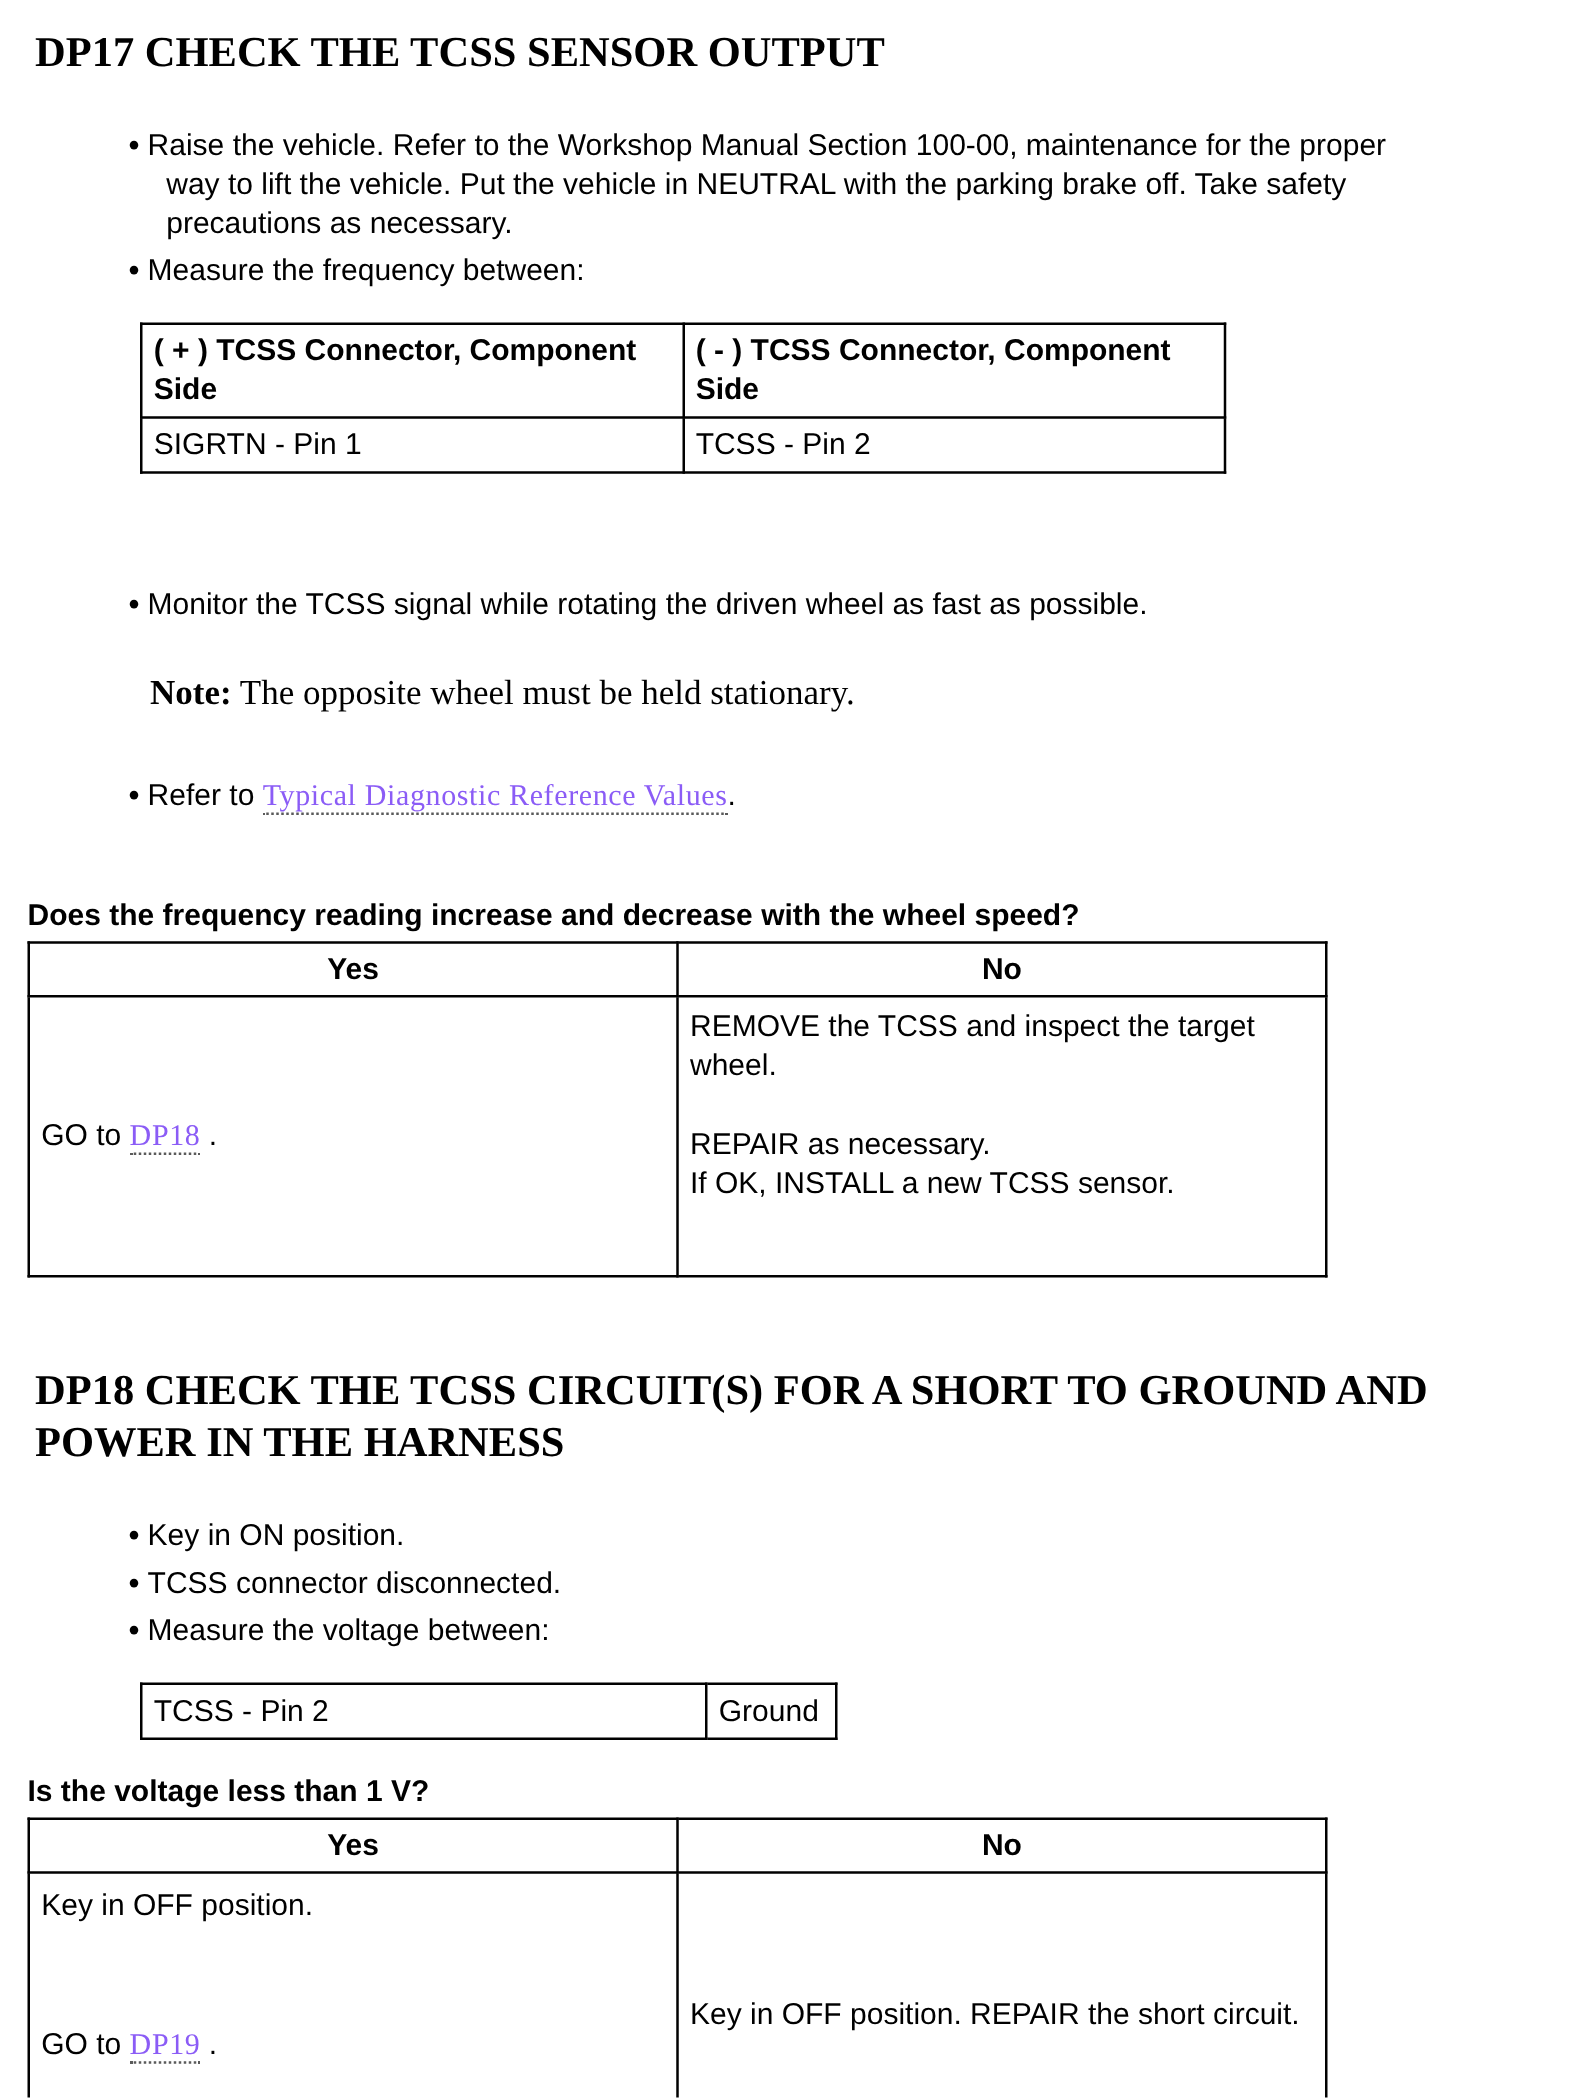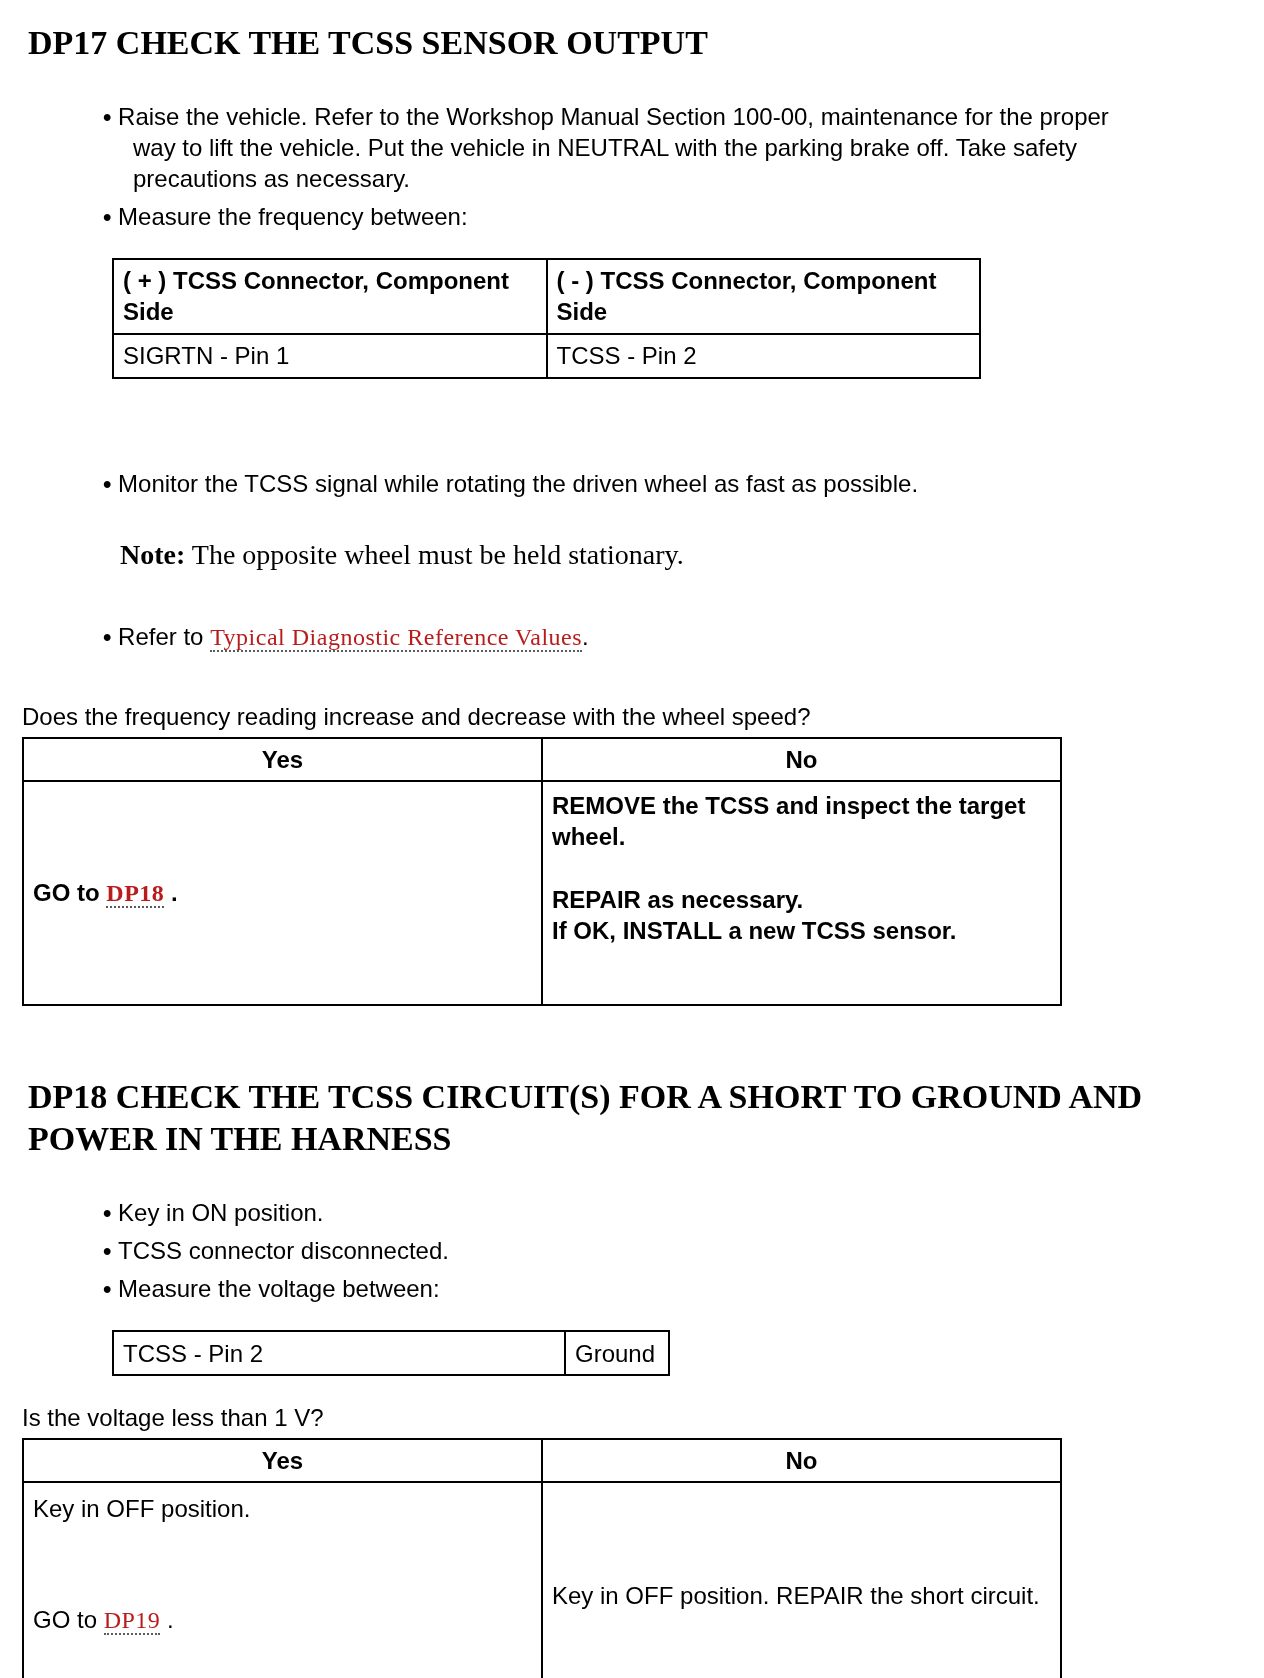--- a/index.html
+++ b/index.html
@@ -33,22 +33,22 @@
   .bullet::before { content: "\2022\00a0"; font-weight: bold; }
   .gap-lg { margin-top: 89px; }
   .note {
     margin: 38px 0 0 120px;
     font-family: "Liberation Serif", serif;
     font-size: 28px;
   }
   .note-label { font-weight: bold; }
   .refer { margin-top: 48px; }
   .question {
-    font-weight: normal;
-    margin: 48px 0 4px 22px;
+    font-weight: bold;
+    margin: 64px 0 4px 22px;
   }
   .question.q2 { margin-top: 26px; }
   table { border-collapse: collapse; table-layout: fixed; }
   th, td {
     border: 2px solid #000;
     padding: 5px 9px;
     font-size: 24px;
     vertical-align: top;
     overflow: hidden;
   }
@@ -61,26 +61,26 @@
   .measure2 { width: 556px; }
   .measure2 .colA { width: 452px; }
   .measure2 .colB { width: 104px; }
   .measure2 th.colB { text-align: center; }
   .result { margin-left: 22px; width: 1040px; }
   .result th { text-align: center; height: 42px; vertical-align: middle; width: 50%; }
   .yes-cell { vertical-align: middle; }
   .yes-cell-top { vertical-align: top; padding-top: 10px; }
   .no-cell { vertical-align: top; padding-top: 8px; }
   .no-cell-mid { vertical-align: middle; }
-  .result1 .yes-cell, .result1 .no-cell { height: 224px; font-weight: bold; }
+  .result1 .yes-cell, .result1 .no-cell { height: 224px; }
   .result2 .yes-cell-top, .result2 .no-cell-mid { height: 228px; }
   .para-gap { margin-top: 32px; }
   .go-line { margin-top: 80px; }
   .lnk {
-    color: #b91c1c;
+    color: #8b5cf6;
     font-family: "Liberation Serif", serif;
     text-decoration: none;
     border-bottom: 2px dotted #5a5a5a;
     filter: blur(0.45px);
     letter-spacing: 0.5px;
     cursor: pointer;
   }
 </style>
 </head>
 <body>

